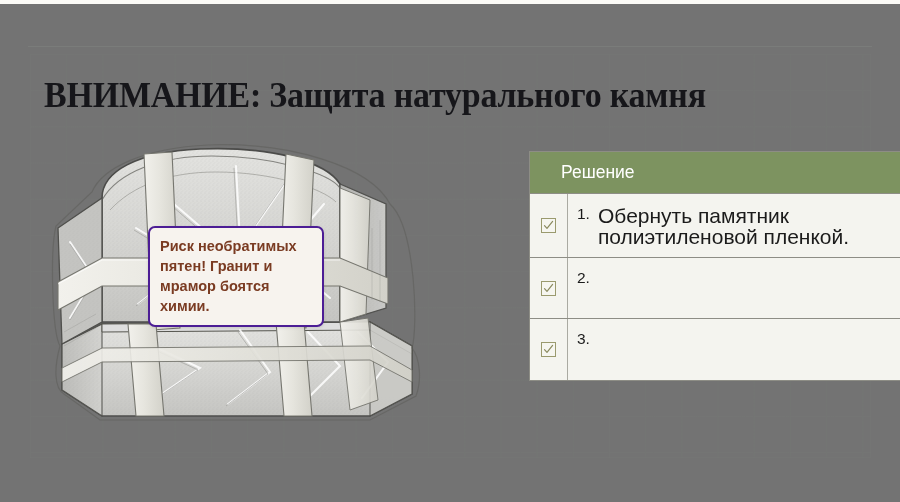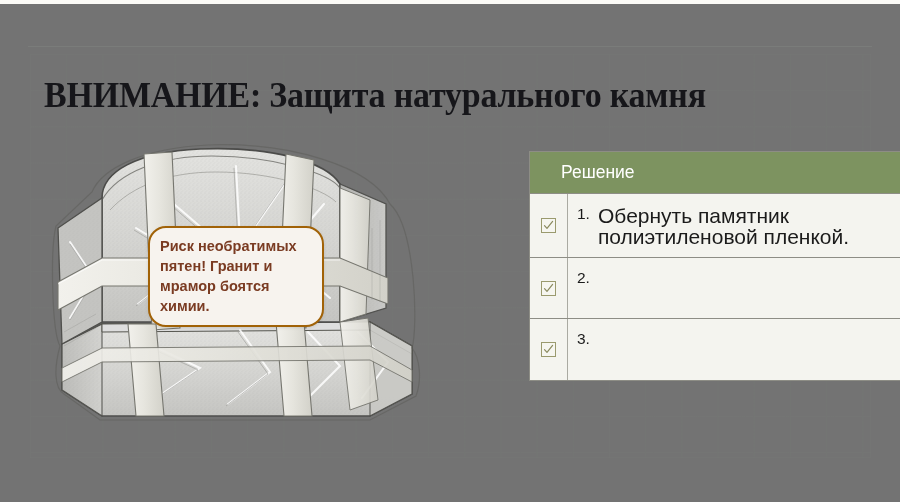--- a/index.html
+++ b/index.html
@@ -76,22 +76,22 @@
 
   
   #callout {
     position: absolute;
     left: 148px;
     top: 222px;
     width: 176px;
     box-sizing: border-box;
     padding: 8px 10px 9px 10px;
     background: #f7f3ee;
-    border: 2px solid #a16207;
-    border-radius: 18px;
+    border: 2px solid #4c1d95;
+    border-radius: 7px;
     box-shadow: 0 1px 3px rgba(60,40,20,0.12);
   }
   #callout .ctext {
     font-family: "Liberation Sans", sans-serif;
     font-size: 14.5px;
     line-height: 20px;
     font-weight: 600;
     color: #7a3b22;
     white-space: pre-line;
   }

